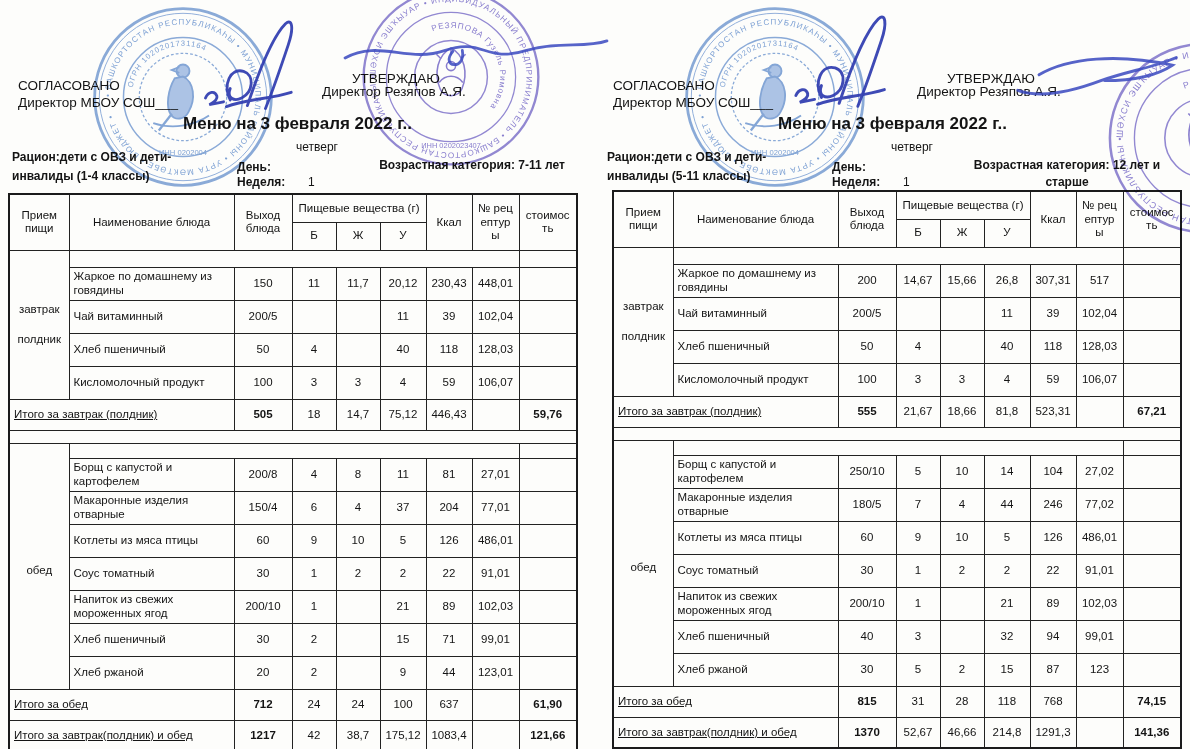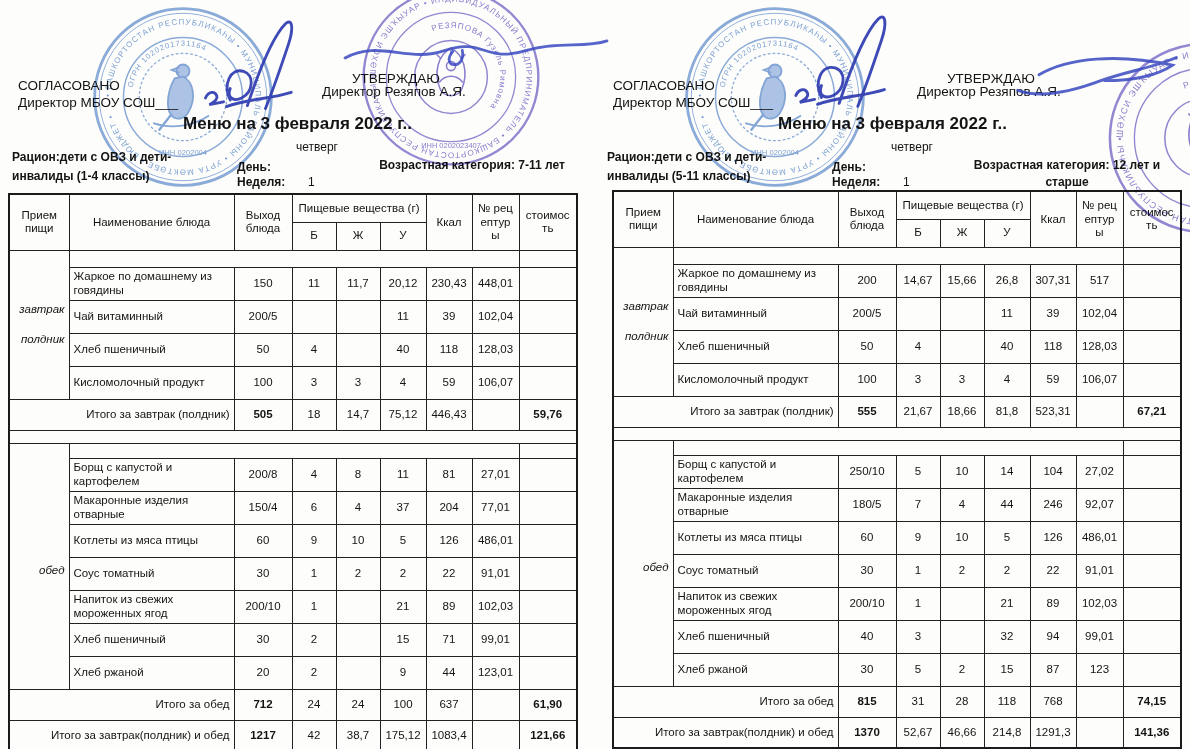--- a/index.html
+++ b/index.html
@@ -34,29 +34,29 @@
               overflow:hidden;}
   .menu-table thead tr{height:28px;}
   .menu-table th{text-align:center;}
   .th-left{text-align:left;}
   .brk{word-break:break-all;}
   .lead-b{height:17px;}
   .lead-l{height:15px;}
   tbody[data-rows] tr:not(.lead-row){height:33px;}
   .total-row{height:31px;}
   .spacer-row{height:13px;}
-  .meal-cell{font-weight:700;text-align:right;vertical-align:top;padding:3px 3px;font-size:12px;font-style:italic;}
+  .meal-cell{font-weight:700;text-align:center;vertical-align:top;padding:3px 3px;font-size:12px;}
   .meal-cell div + div{margin-top:16px;}
   .meal-cell.meal-lunch div{margin-top:9px;}
   .c-dish{text-align:left;}
   .num{text-align:center;}
   .t-label{font-weight:700;text-align:left;font-size:12px;}
   .total-row .b{font-weight:700;text-align:center;}
   .total-row td{text-align:center;}
-  .total-row td.t-label{text-align:right;}
+  .total-row td.t-label{text-align:left;text-decoration:underline;}
 
   
   .stamp{pointer-events:none;mix-blend-mode:multiply;}
   .sig{pointer-events:none;}
 </style>
 </head>
 <body>
 
 <div class="page">
 
@@ -406,21 +406,21 @@
             <td class="num">27,02</td>
             <td class="num"></td>
           </tr>
           <tr>
             <td class="c-dish">Макаронные изделия отварные</td>
             <td class="num">180/5</td>
             <td class="num">7</td>
             <td class="num">4</td>
             <td class="num">44</td>
             <td class="num">246</td>
-            <td class="num">92,07</td>
+            <td class="num">77,02</td>
             <td class="num"></td>
           </tr>
           <tr>
             <td class="c-dish">Котлеты из мяса птицы</td>
             <td class="num">60</td>
             <td class="num">9</td>
             <td class="num">10</td>
             <td class="num">5</td>
             <td class="num">126</td>
             <td class="num">486,01</td>

